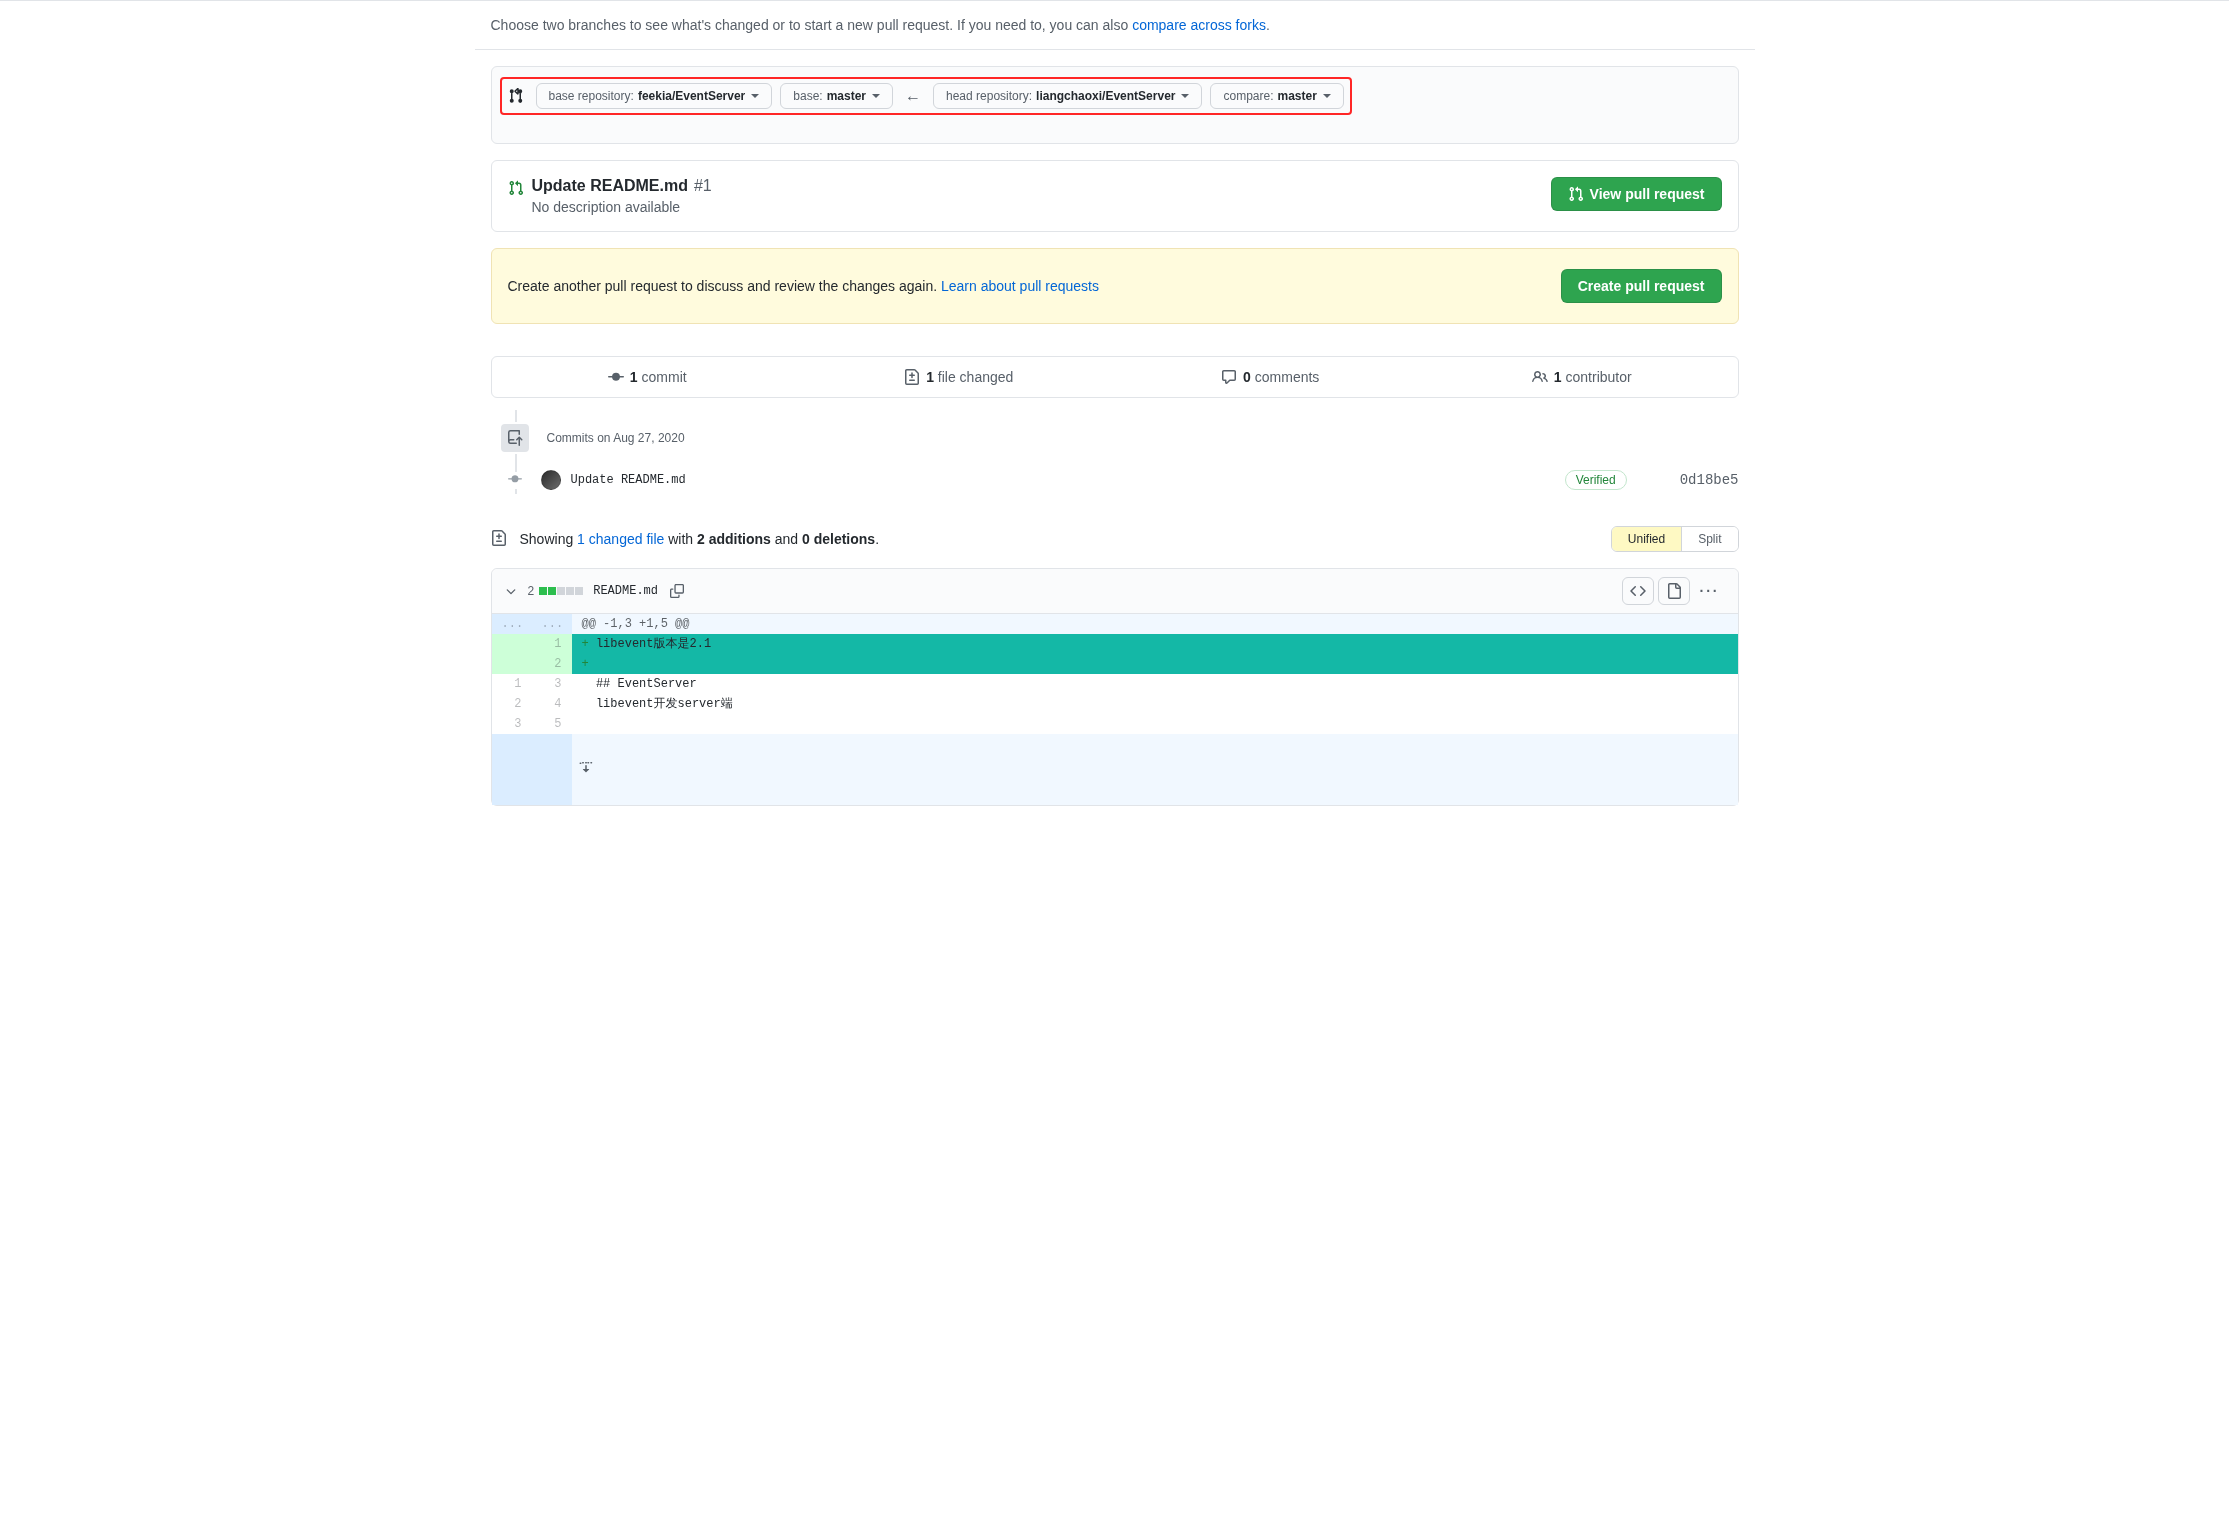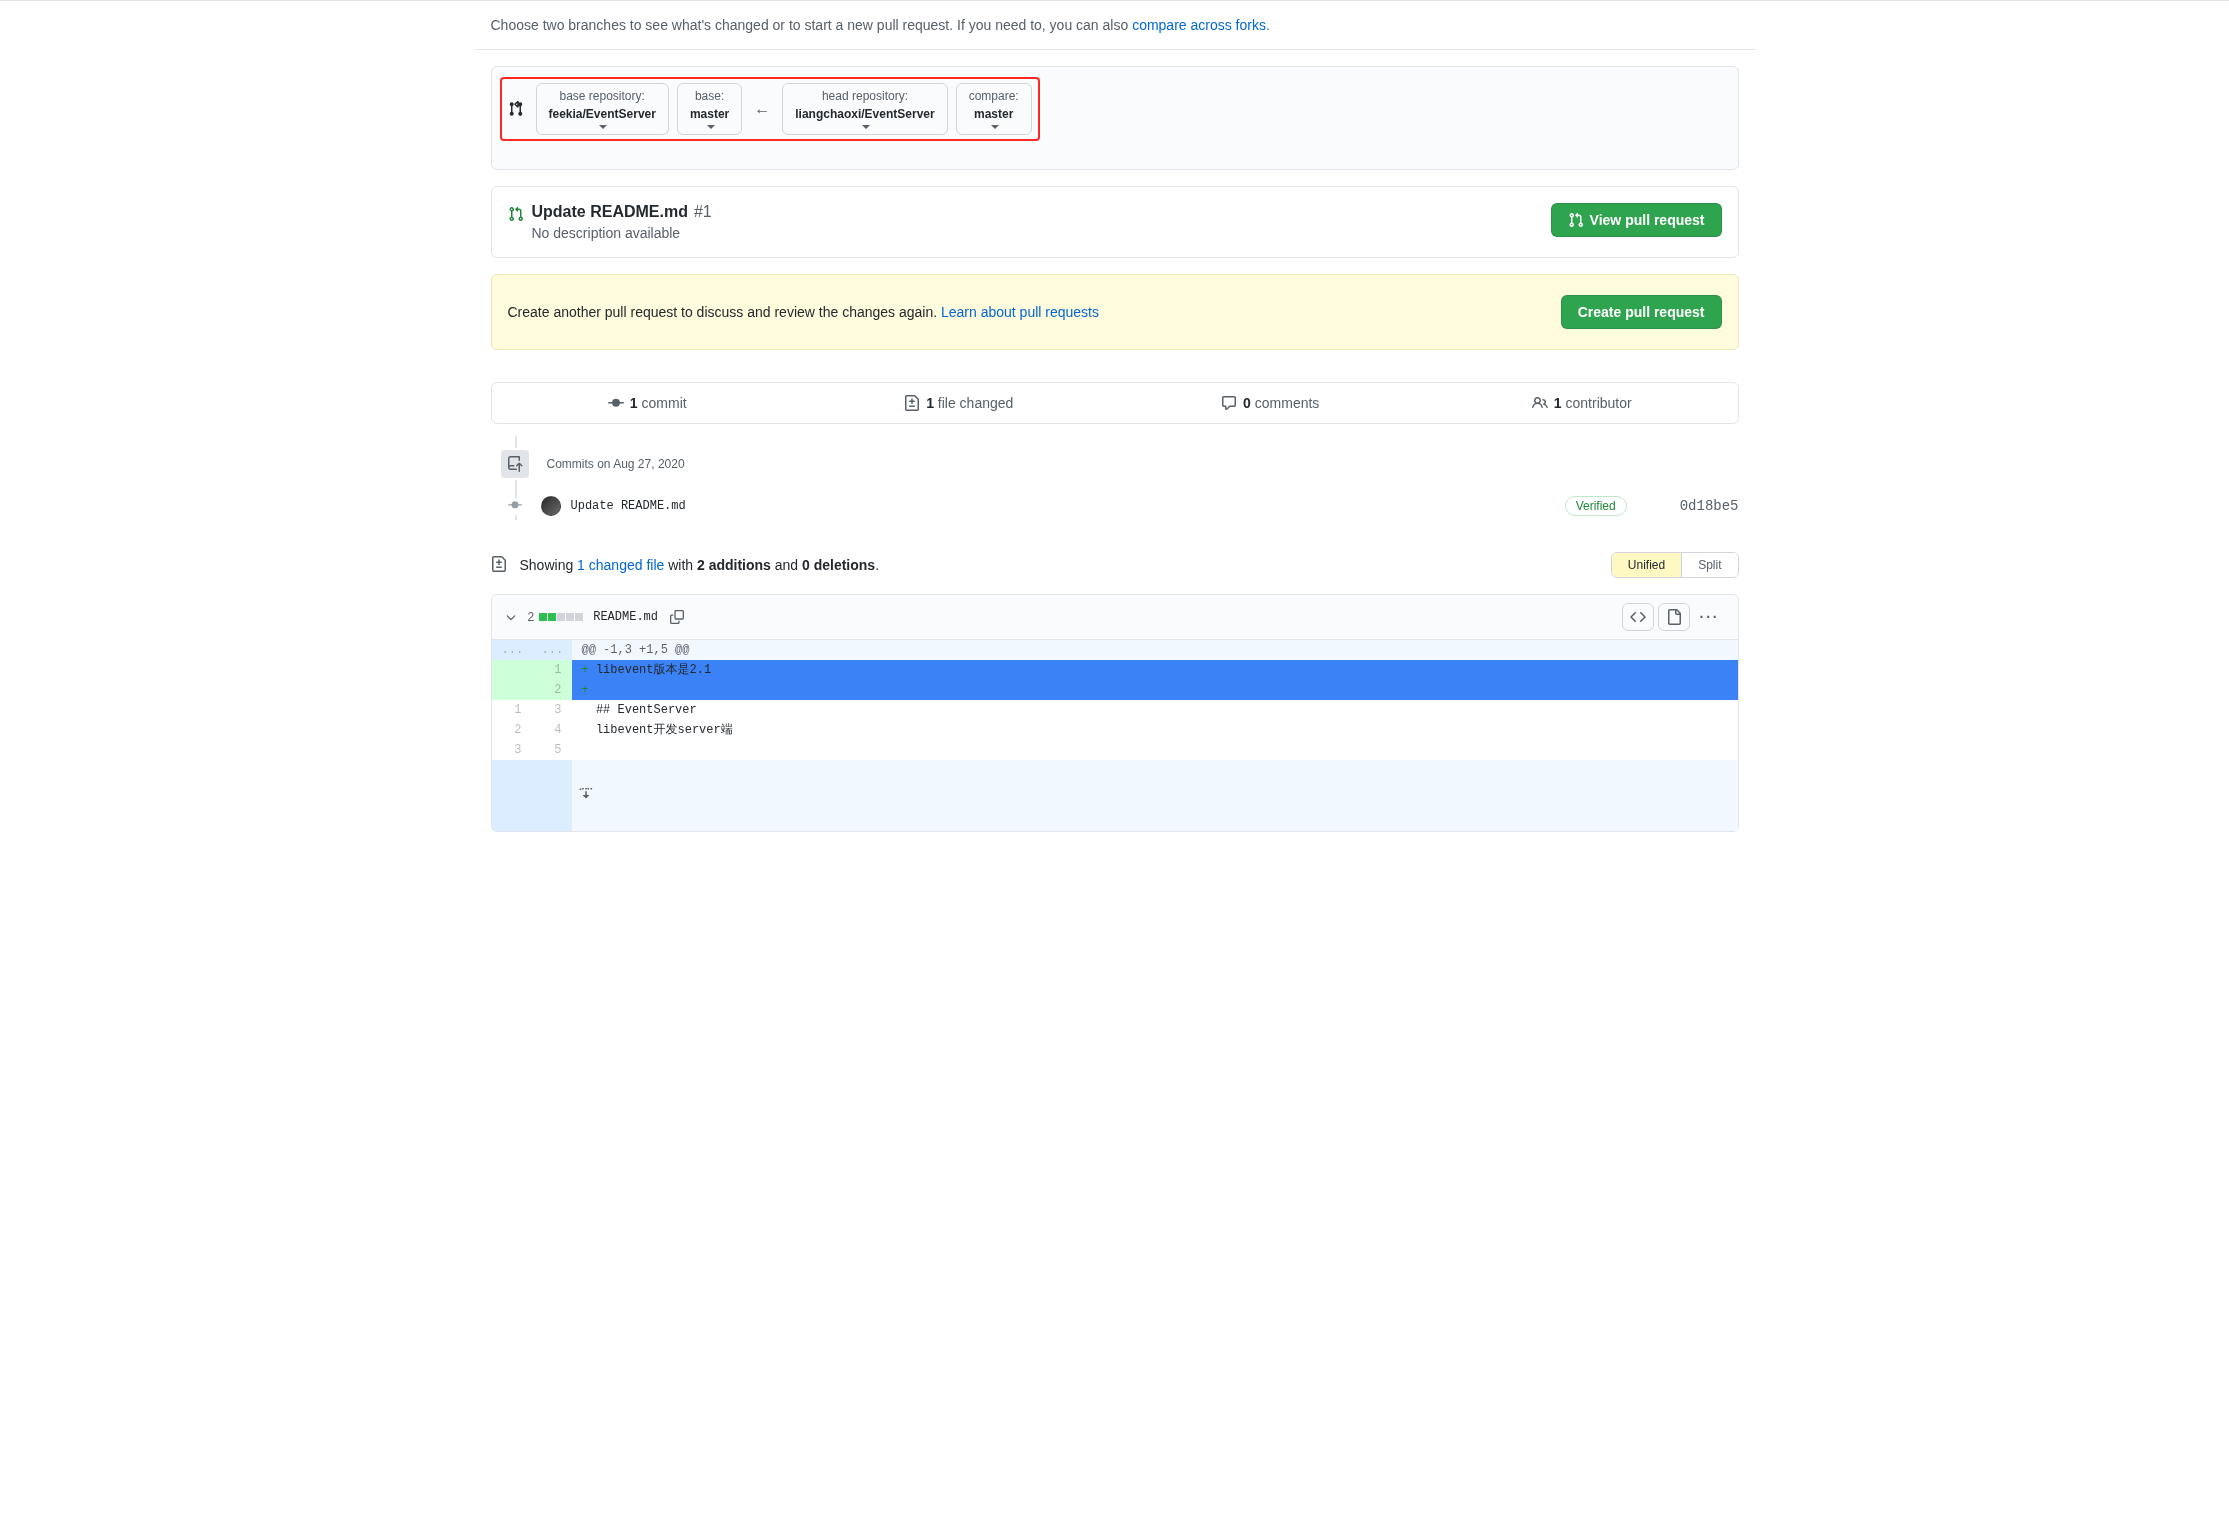--- a/index.html
+++ b/index.html
@@ -9,21 +9,21 @@
 
 
 .page-title { font-size: 24px; font-weight: 400; margin-top: 16px; margin-bottom: 8px; }
 .subtitle { color: #586069; font-size: 14px; margin-bottom: 16px; }
 .subtitle a { color: #0366d6; text-decoration: none; }
 
 
 .compare-box { border: 1px solid #e1e4e8; border-radius: 6px; background: #fafbfc; padding: 16px; margin-bottom: 16px; }
 .compare-row { display: flex; align-items: center; gap: 8px; flex-wrap: wrap; border: 2px solid rgba(255,0,0,0.85); border-radius: 4px; padding: 4px 6px; margin: -6px -8px 12px -8px; width: fit-content; }
 .compare-icon { width: 16px; height: 16px; display: inline-flex; align-items: center; justify-content: center; color: #24292e; margin-right: 4px; }
-.branch-btn { background: #fafbfc; border: 1px solid #d1d5da; border-radius: 6px; padding: 5px 12px; font-size: 12px; color: #586069; cursor: pointer; display: inline-flex; align-items: center; gap: 4px; flex-direction: column; }
+.branch-btn { background: #fafbfc; border: 1px solid #d1d5da; border-radius: 6px; padding: 5px 12px; font-size: 12px; color: #586069; cursor: pointer; display: inline-flex; align-items: center; gap: 4px; }
 .branch-btn strong { color: #24292e; font-weight: 600; }
 .arrow-left { color: #586069; font-size: 16px; padding: 0 4px; }
 .merge-status { display: flex; align-items: center; gap: 6px; margin-left: 32px; }
 .merge-check { color: #22863a; }
 .merge-able { color: #22863a; font-weight: 600; }
 .merge-text { color: #586069; }
 .caret { border-top: 4px solid; border-right: 4px solid transparent; border-left: 4px solid transparent; width: 0; height: 0; display: inline-block; vertical-align: middle; margin-left: 2px; }
 
 
 .pr-box { border: 1px solid #e1e4e8; border-radius: 6px; padding: 16px; margin-bottom: 16px; display: flex; justify-content: space-between; align-items: flex-start; }
@@ -87,21 +87,21 @@
 .file-header-right { display: flex; align-items: center; gap: 4px; }
 .icon-btn { width: 32px; height: 28px; border: 1px solid #d1d5da; border-radius: 6px; background: #fafbfc; display: inline-flex; align-items: center; justify-content: center; cursor: pointer; color: #586069; }
 .kebab { letter-spacing: 2px; font-weight: 700; color: #586069; padding: 0 6px; cursor: pointer; }
 
 .diff-table { width: 100%; border-collapse: collapse; table-layout: fixed; }
 .diff-table td { font-family: SFMono-Regular, Consolas, "Liberation Mono", Menlo, monospace; font-size: 12px; line-height: 20px; vertical-align: top; white-space: pre; }
 .num-col { width: 40px; text-align: right; padding: 0 10px; color: rgba(27,31,35,.3); user-select: none; }
 .code-col { padding: 0 10px; }
 .hunk-row td { background: #f1f8ff; color: rgba(27,31,35,.7); }
 .hunk-row .num-col { background: #dbedff; color: rgba(27,31,35,.3); }
-.add-row td { background: #3b82f6; }
+.add-row td { background: #14b8a6; }
 .add-row .num-col { background: #cdffd8; }
 .add-row .code-col::before { content: "+ "; color: #22863a; }
 .ctx-row .code-col::before { content: "  "; }
 .expand-row td { background: #f1f8ff; text-align: center; color: #586069; cursor: pointer; padding: 4px 0; }
 .expand-row .num-col { background: #dbedff; }
 
 svg { fill: currentColor; }
 </style>
 </head>
 <body>

